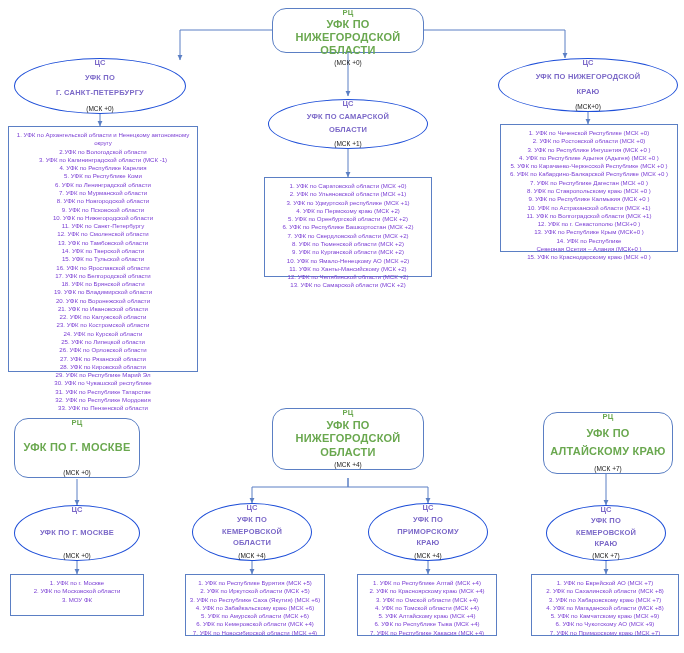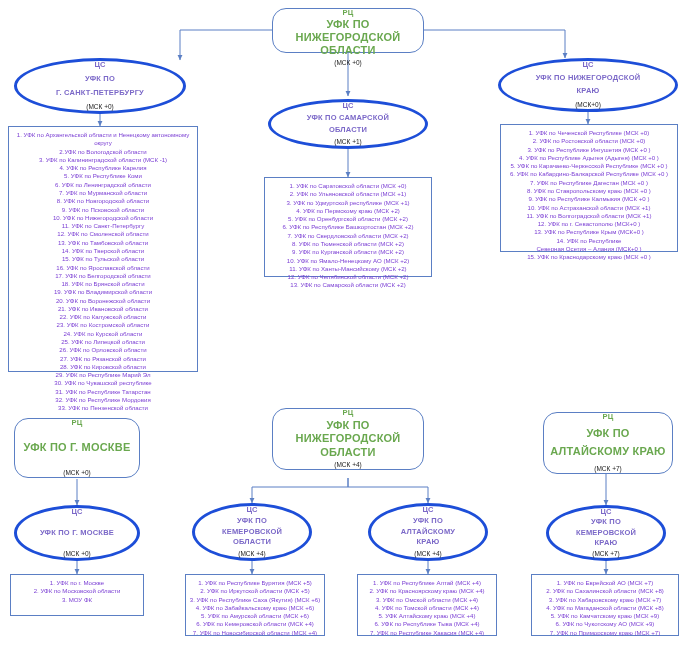--- a/index.html
+++ b/index.html
@@ -55,21 +55,21 @@
     font-size: 11px;
     letter-spacing: 0.2px;
   }
   .rc-node .tz {
     color: #222222;
     font-size: 6.5px;
     margin-top: 2px;
   }
   
   .cs-node {
-    border: 3px solid #1d4ed8;
+    border: 1px solid #1d4ed8;
     border-radius: 50%;
     background: #ffffff;
   }
   .cs-node .kind {
     color: #7b68c8;
     font-weight: bold;
     font-size: 7.5px;
   }
   .cs-node .title {
     color: #7b68c8;
@@ -283,21 +283,21 @@
       <div class="li">3. УФК по Республике Саха (Якутия) (МСК +6)</div>
       <div class="li">4. УФК по Забайкальскому краю (МСК +6)</div>
       <div class="li">5. УФК по Амурской области (МСК +6)</div>
       <div class="li">6. УФК по Кемеровской области (МСК +4)</div>
       <div class="li">7. УФК по Новосибирской области (МСК +4)</div>
     </div>
 
   <div class="node cs-node" style="left:368px; top:503px; width:120px; height:58px;">
     <div class="kind">ЦС</div>
     <div class="title">УФК ПО</div>
-    <div class="title">АЛТАЙСКОМУ</div>
+    <div class="title">ПРИМОРСКОМУ</div>
     <div class="title">КРАЮ</div>
     <div class="tz">(МСК +4)</div>
   </div>
 
   <div class="list-box" style="left:357px; top:574px; width:140px; height:62px;" id="list-altai">
       <div class="li">1. УФК по Республике Алтай (МСК +4)</div>
       <div class="li">2. УФК по Красноярскому краю (МСК +4)</div>
       <div class="li">3. УФК по Омской области (МСК +4)</div>
       <div class="li">4. УФК по Томской области (МСК +4)</div>
       <div class="li">5. УФК Алтайскому краю (МСК +4)</div>

